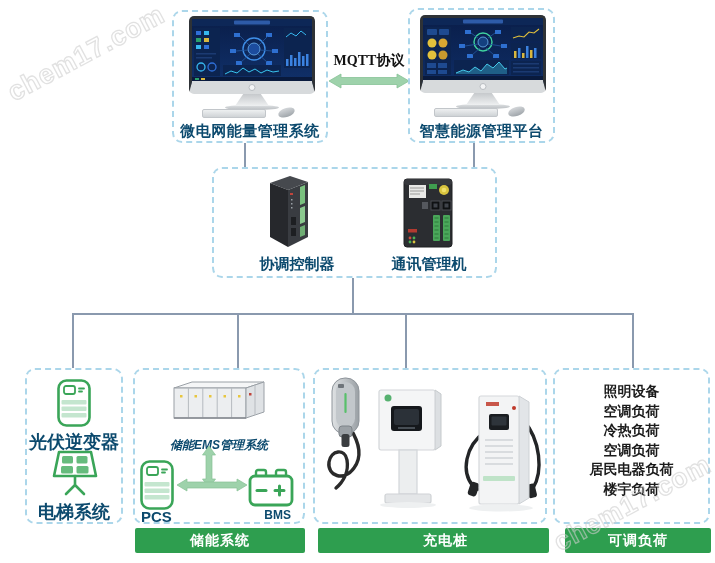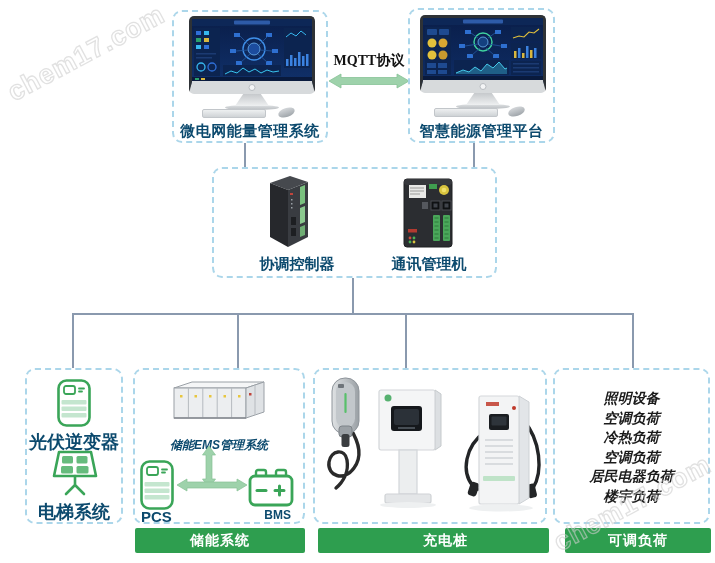--- a/index.html
+++ b/index.html
@@ -333,21 +333,21 @@
       <rect x="38.5" y="24.5" width="15" height="9" rx="1" fill="#2e343b"></rect>
       <path d="M32,48 h28 M32,54 h28 M32,60 h28 M32,66 h28 M32,72 h28" stroke="#d9dcdf" stroke-width="2"></path>
       <rect x="30" y="84" width="32" height="5" rx="1" fill="#bfe3c8"></rect>
       <circle cx="61" cy="16" r="2" fill="#c0392b"></circle>
       <ellipse cx="48" cy="116" rx="32" ry="3.5" fill="#eef0f1"></ellipse>
     </svg>
   </div>
   <div class="banner" style="left:318px; width:231px;padding-left:24px;">充电桩</div>
 
   <div class="dbox" style="left:553px; top:368px; width:157px; height:156px;">
-    <div style="position:absolute; left:0; right:0; top:19px;font-style:italic;">
+    <div style="position:absolute; left:0; right:0; top:12px;">
       <div class="load-item">照明设备</div>
       <div class="load-item">空调负荷</div>
       <div class="load-item">冷热负荷</div>
       <div class="load-item">空调负荷</div>
       <div class="load-item">居民电器负荷</div>
       <div class="load-item">楼宇负荷</div>
     </div>
   </div>
   <div class="banner" style="left:565px; width:146px;">可调负荷</div>
 

